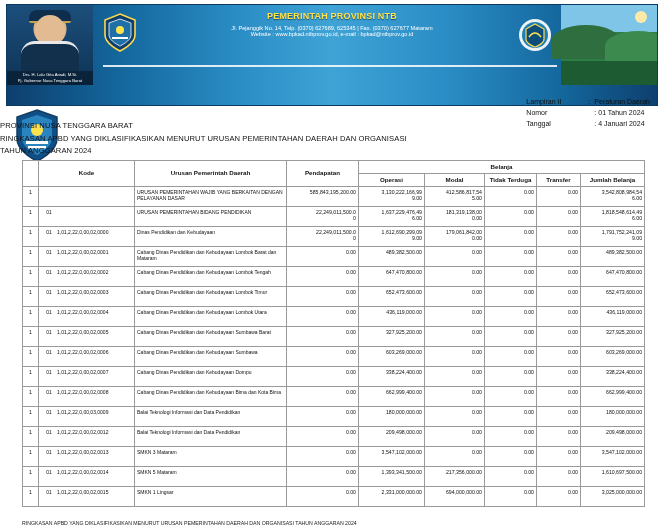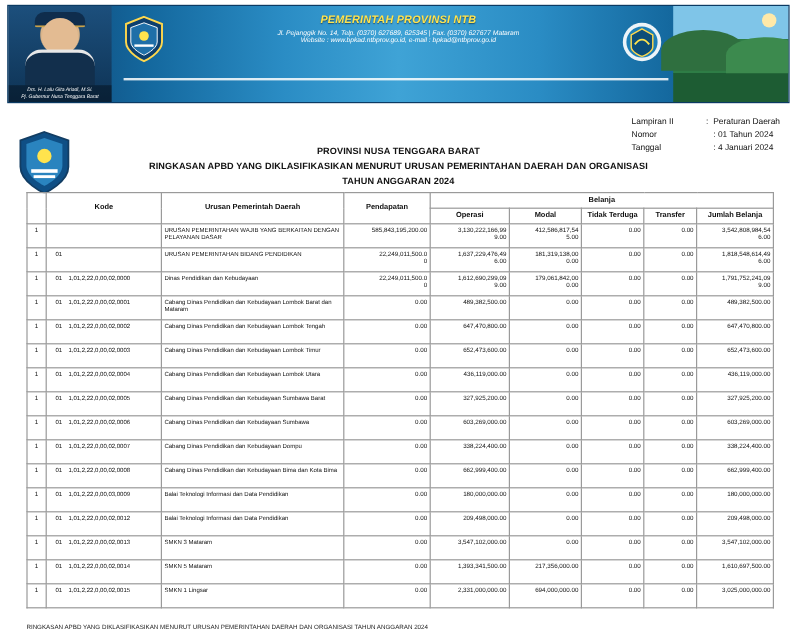--- a/index.html
+++ b/index.html
@@ -13,26 +13,25 @@
   }
   .page {
     position: relative;
     width: 664px; height: 528px;
     background: #fff;
   }
 
   
   .banner {
     position: relative;
-    height: 82px;
+    height: 102px;
     margin: 4px 6px 0 6px;
     background: linear-gradient(90deg,#0d3f6e 0%, #14689e 18%, #2a8cc4 35%, #3fa3d6 50%, #2a8cc4 68%, #14689e 85%, #0d3f6e 100%);
     border: 1px solid #0b3a63;
     overflow: hidden;
-    font-style: italic;
   }
   .banner .photo-left {
     position: absolute; left: 0; top: 0; width: 86px; height: 80px;
     background:
       radial-gradient(circle at 50% 30%, #d9b48a 0 16px, transparent 17px),
       linear-gradient(#1c4f7c, #0e3355);
   }
   .photo-left .head {
     position: absolute; left: 28px; top: 10px; width: 30px; height: 30px;
     background: #e3bb92; border-radius: 50% 50% 45% 45%;
@@ -83,21 +82,21 @@
     position: absolute; right: 14px; top: 92px;
     font-size: 7px; line-height: 11px; color: #111;
   }
   .meta .row { display: flex; }
   .meta .k { width: 62px; }
   .meta .s { width: 6px; }
 
   
   .doc-title {
     position: absolute; left: 0; right: 0; top: 116px;
-    text-align: center; font-size: 7.6px; font-weight: bold; line-height: 12.5px;
+    text-align: left; font-size: 7.6px; font-weight: normal; line-height: 12.5px;
     letter-spacing: .1px;
   }
 
   
   .crest {
     position: absolute; left: 14px; top: 104px; width: 46px; height: 56px;
   }
 
   
   .tbl-wrap {

